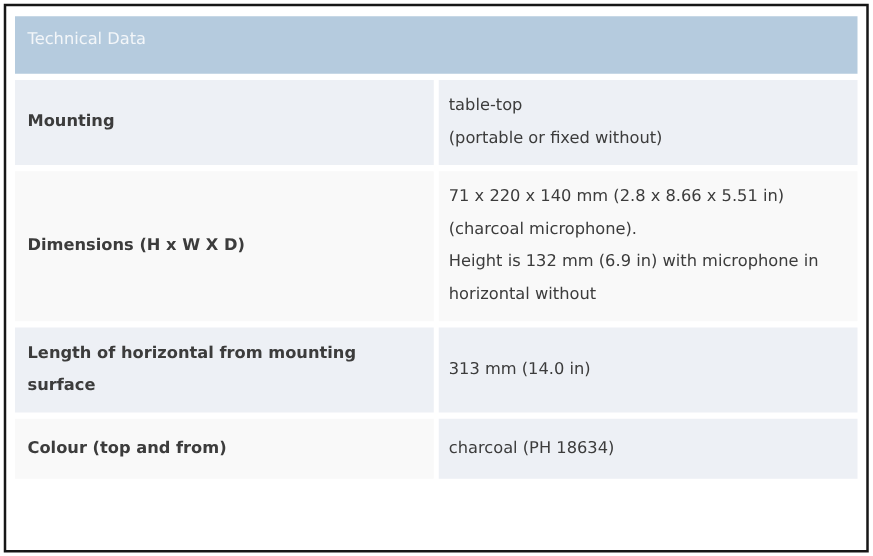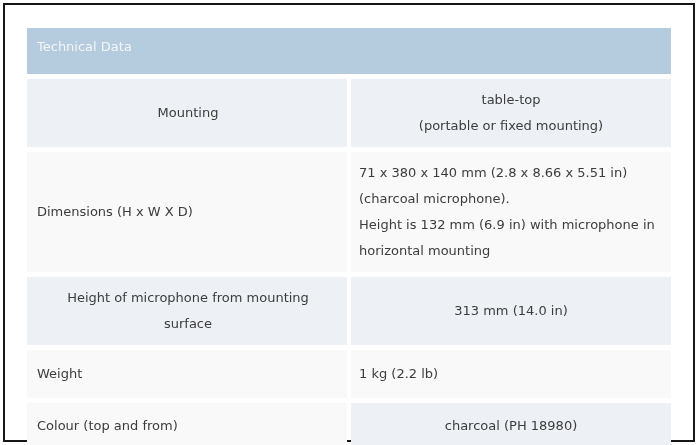--- a/index.html
+++ b/index.html
@@ -16,21 +16,21 @@
   }
   .frame {
     position: absolute;
     left: 3px;
     top: 3px;
     width: 692px;
     height: 439px;
     box-sizing: border-box;
     border: 2px solid var(--frame-border, #161616);
     background: var(--bg, #ffffff);
-    padding: 18px;
+    padding: 3px;
   }
   table.spec-table {
     width: 100%;
     table-layout: fixed;
     border-collapse: separate;
     border-spacing: 4px 5px;
   }
   th.hdr {
     background: var(--header-bg, #b5cbde);
     color: var(--header-text, #f3f6f9);
@@ -42,23 +42,23 @@
     vertical-align: top;
   }
   td {
     font-size: 13px;
     line-height: 26px;
     color: var(--body-text, #3c3c3c);
     vertical-align: middle;
     padding: 8px 8px 8px 10px;
     word-wrap: break-word;
   }
-  td.label-cell { width: 332px; }
+  td.label-cell { width: 332px; font-weight: bold; }
   td.value-cell { padding-left: 8px; }
-  td.shade-blue  { background: var(--shade-blue, #edf0f5); text-align: center; }
+  td.shade-blue  { background: var(--shade-blue, #edf0f5); }
   td.shade-light { background: var(--shade-light, #f9f9f9); }
   tbody tr:nth-child(4) td { height: 32px; }
   tbody tr:nth-child(5) td { height: 29px; }
   .line { white-space: normal; }
 </style>
 </head>
 <body>
 
 <div class="frame">
   <table class="spec-table">
@@ -67,58 +67,50 @@
         <th colspan="2" class="hdr">Technical Data</th>
       </tr>
     </thead>
     <tbody>
   <tr>
     <td class="label-cell shade-blue">
             <div class="line">Mounting</div>
           </td>
     <td class="value-cell shade-blue">
             <div class="line">table-top</div>
-            <div class="line">(portable or fixed mounting)</div>
+            <div class="line">(portable or fixed without)</div>
           </td>
   </tr>
 
   <tr>
     <td class="label-cell shade-light">
             <div class="line">Dimensions (H x W X D)</div>
           </td>
     <td class="value-cell shade-light">
-            <div class="line">71 x 380 x 140 mm (2.8 x 8.66 x 5.51 in)</div>
+            <div class="line">71 x 220 x 140 mm (2.8 x 8.66 x 5.51 in)</div>
             <div class="line">(charcoal microphone).</div>
             <div class="line">Height is 132 mm (6.9 in) with microphone in</div>
-            <div class="line">horizontal mounting</div>
+            <div class="line">horizontal without</div>
           </td>
   </tr>
 
   <tr>
     <td class="label-cell shade-blue">
-            <div class="line">Height of microphone from mounting</div>
+            <div class="line">Length of horizontal from mounting</div>
             <div class="line">surface</div>
           </td>
     <td class="value-cell shade-blue">
             <div class="line">313 mm (14.0 in)</div>
           </td>
   </tr>
 
-  <tr>
-    <td class="label-cell shade-light">
-            <div class="line">Weight</div>
-          </td>
-    <td class="value-cell shade-light">
-            <div class="line">1 kg (2.2 lb)</div>
-          </td>
-  </tr>
 
   <tr>
     <td class="label-cell shade-light">
             <div class="line">Colour (top and from)</div>
           </td>
     <td class="value-cell shade-blue">
-            <div class="line">charcoal (PH 18980)</div>
+            <div class="line">charcoal (PH 18634)</div>
           </td>
   </tr>
 </tbody>
   </table>
 </div>
 
 </body></html>

